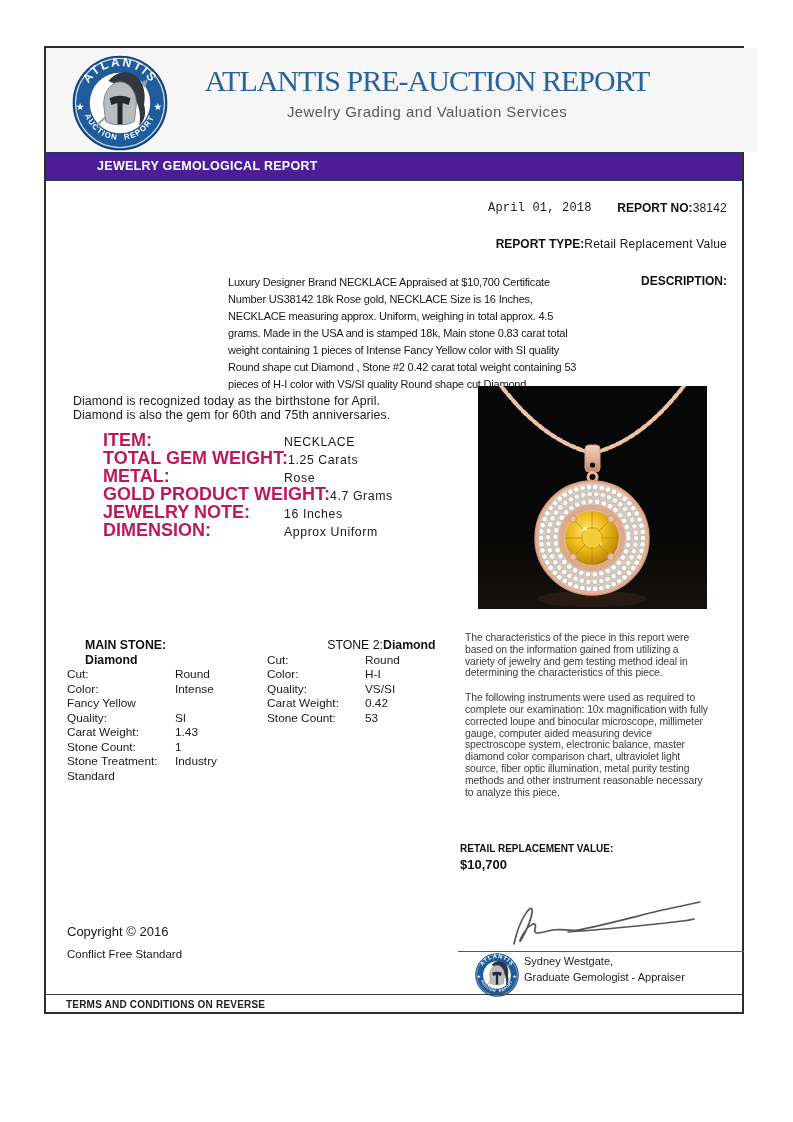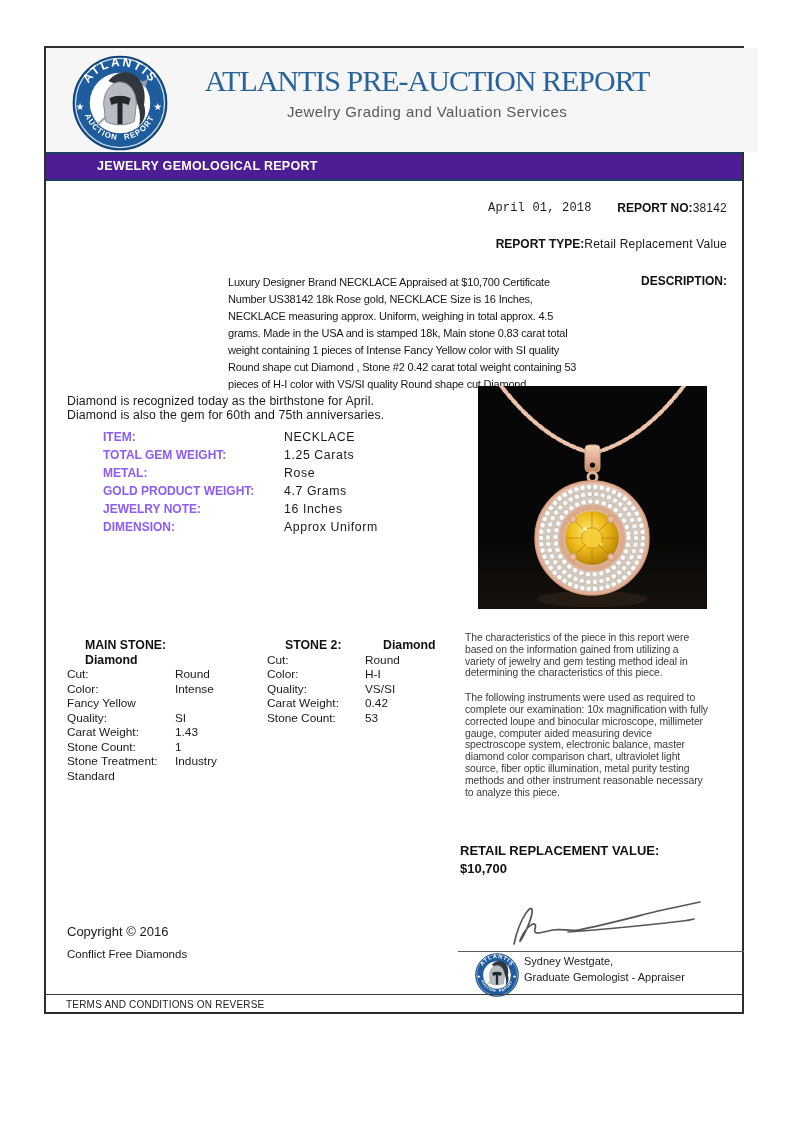--- a/index.html
+++ b/index.html
@@ -23,59 +23,59 @@
 
   
   .mrow{left:21px;width:660px;height:16px;font-size:12px;text-align:right;}
   .lbl{display:inline-block;min-width:161px;font-weight:bold;color:#111;}
   .val{letter-spacing:.2px;}
   .date{position:absolute;left:421px;top:0;letter-spacing:.2px;font-family:Liberation Mono, monospace;}
   .desc-para{left:182px;top:226px;width:352px;font-size:11px;line-height:17px;
              letter-spacing:-.2px;color:#161616;}
 
   
-  .birthstone{left:21px;top:347px;font-size:12.3px;line-height:13.6px;letter-spacing:.1px;}
+  .birthstone{left:27px;top:347px;font-size:12.3px;line-height:13.6px;letter-spacing:.1px;}
   .item-fields{left:21px;top:382px;width:400px;}
   .ifrow{height:18px;font-size:12.3px;}
-  .iflbl{display:inline-block;min-width:181px;font-weight:bold;font-size:12px;color:#8b5cf6;padding-left:36px;}
+  .iflbl{display:inline-block;min-width:181px;font-weight:bold;font-size:18px;color:#be185d;padding-left:36px;}
   .ifval{letter-spacing:.6px;}
 
   
   .photo{left:432px;top:338px;width:229px;height:223px;}
 
   
   .stone-col{top:590px;font-size:11.8px;line-height:14.5px;}
   .stone-main{left:21px;width:178px;}
   .stone-2{left:221px;width:188px;}
   .shead{font-weight:bold;font-size:12.3px;color:#111;margin-left:18px;}
   .stone-main .slbl{display:inline-block;min-width:108px;font-weight:normal;}
   .stone-2 .slbl{display:inline-block;min-width:98px;font-weight:normal;}
   .stone-main .shead-lbl{display:inline-block;min-width:108px;font-weight:bold;}
-  .stone-2 .shead-lbl{display:inline-block;min-width:98px;font-weight:bold;}
+  .stone-2 .shead-lbl{display:inline-block;min-width:98px;font-weight:normal;text-align:right;}
 
   
   .methodology{left:419px;top:584px;width:245px;}
   .methodology p{margin:0 0 13px 0;font-size:10.4px;line-height:11.8px;
                  letter-spacing:-.1px;color:#3b3b3b;}
 
   
   .valuation{left:414px;top:795px;white-space:nowrap;}
-  .valuation .vl{font-weight:bold;font-size:13px;color:#111;}
+  .valuation .vl{font-weight:bold;font-size:10px;color:#111;}
   .valuation .vv{font-weight:bold;font-size:13px;color:#111;margin-top:3px;}
 
   
   .copyright{left:21px;top:876px;font-size:13px;}
   .conflict{left:21px;top:900px;font-size:11.5px;}
   .sig-squiggle{left:460px;top:850px;width:200px;height:54px;}
   .sig-line{left:412px;top:903px;width:286px;border-top:1.5px solid #5a5a5a;height:0;}
   .sig-logo{left:429px;top:905px;width:44px;height:44px;}
   .signer-name{left:478px;top:907px;font-size:11px;color:#222;}
   .signer-title{left:478px;top:923px;font-size:11px;color:#222;}
   .terms-sep{left:0;top:946px;width:696px;border-top:1px solid #3c3c3c;height:0;}
-  .terms{left:20px;top:951px;font-size:10px;letter-spacing:.2px;color:#222;}
+  .terms{left:20px;top:951px;font-size:10px;letter-spacing:.2px;color:#222;font-weight:bold;}
 </style>
 </head>
 <body>
 
 <svg width="0" height="0" style="position:absolute">
   <defs>
     <path id="arcTop" d="M 11.5,50 A 38.5,38.5 0 1 1 88.5,50" fill="none"></path>
     <path id="arcBL" d="M 13.8,63.2 A 38.5,38.5 0 0 0 46.6,88.4" fill="none"></path>
     <path id="arcBR" d="M 53.4,88.4 A 38.5,38.5 0 0 0 86.2,63.2" fill="none"></path>
     <radialGradient id="stoneG" cx="42%" cy="38%" r="70%">
@@ -237,21 +237,21 @@
       <p>The characteristics of the piece in this report were based on the information gained from utilizing a variety of jewelry and gem testing method ideal in determining the characteristics of this piece.</p>
       <p>The following instruments were used as required to complete our examination: 10x magnification with fully corrected loupe and binocular microscope, millimeter gauge, computer aided measuring device spectroscope system, electronic balance, master diamond color comparison chart, ultraviolet light source, fiber optic illumination, metal purity testing methods and other instrument reasonable necessary to analyze this piece.</p>
     </div>
 
     <div class="valuation">
       <div class="vl">RETAIL REPLACEMENT VALUE:</div>
       <div class="vv">$10,700</div>
     </div>
 
     <div class="copyright">Copyright © 2016</div>
-    <div class="conflict">Conflict Free Diamonds</div>
+    <div class="conflict">Conflict Free Standard</div>
 
     <svg class="sig-squiggle" viewBox="0 0 200 54">
       <path d="M8,46 C14,18 28,2 26,15 C24,28 10,52 15,40 C21,27 32,21 29,31 C27,37 34,35 42,33
                C54,29 62,34 72,32 C94,28 120,21 152,13 L194,4 M62,34 C92,32 132,28 160,25 C172,23 182,23 188,21" stroke="#55565a" stroke-width="1.7" fill="none" stroke-linecap="round"></path>
     </svg>
     <div class="sig-line"></div>
     <svg class="sig-logo" viewBox="0 0 100 100">
       <use href="#atl-logo"></use>
     </svg>
     <div class="signer-name">Sydney Westgate,</div>

